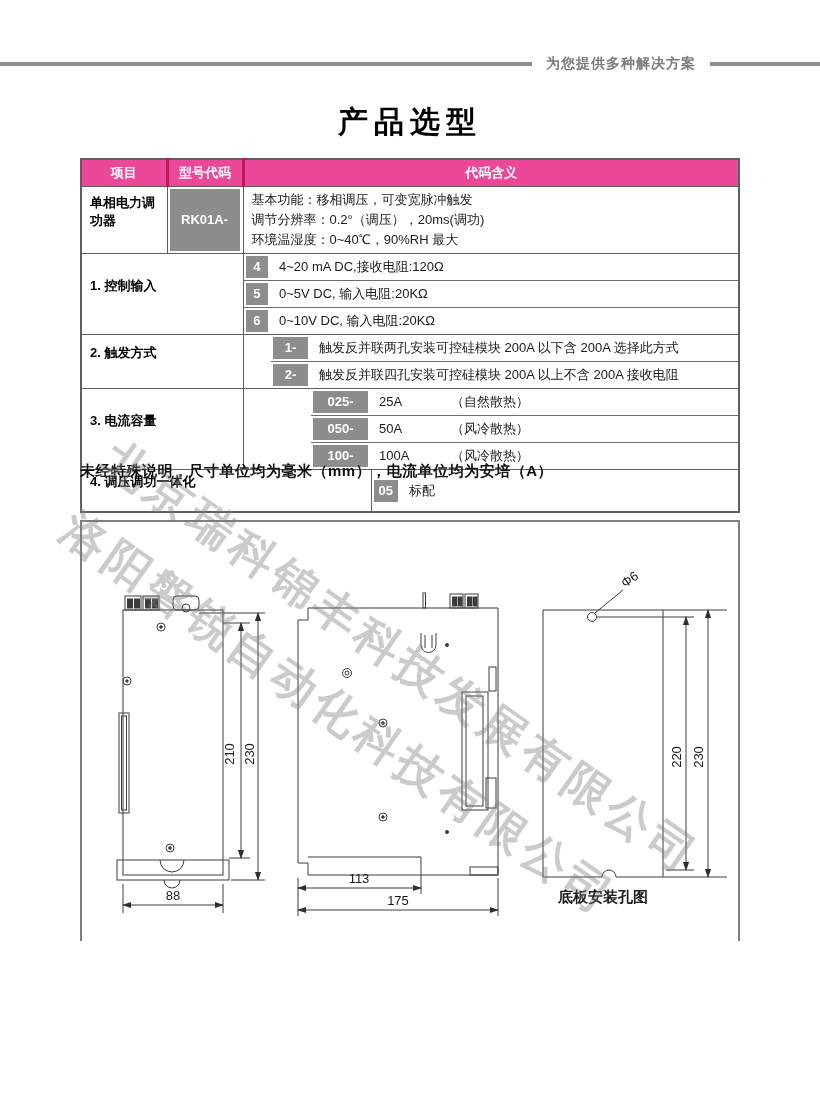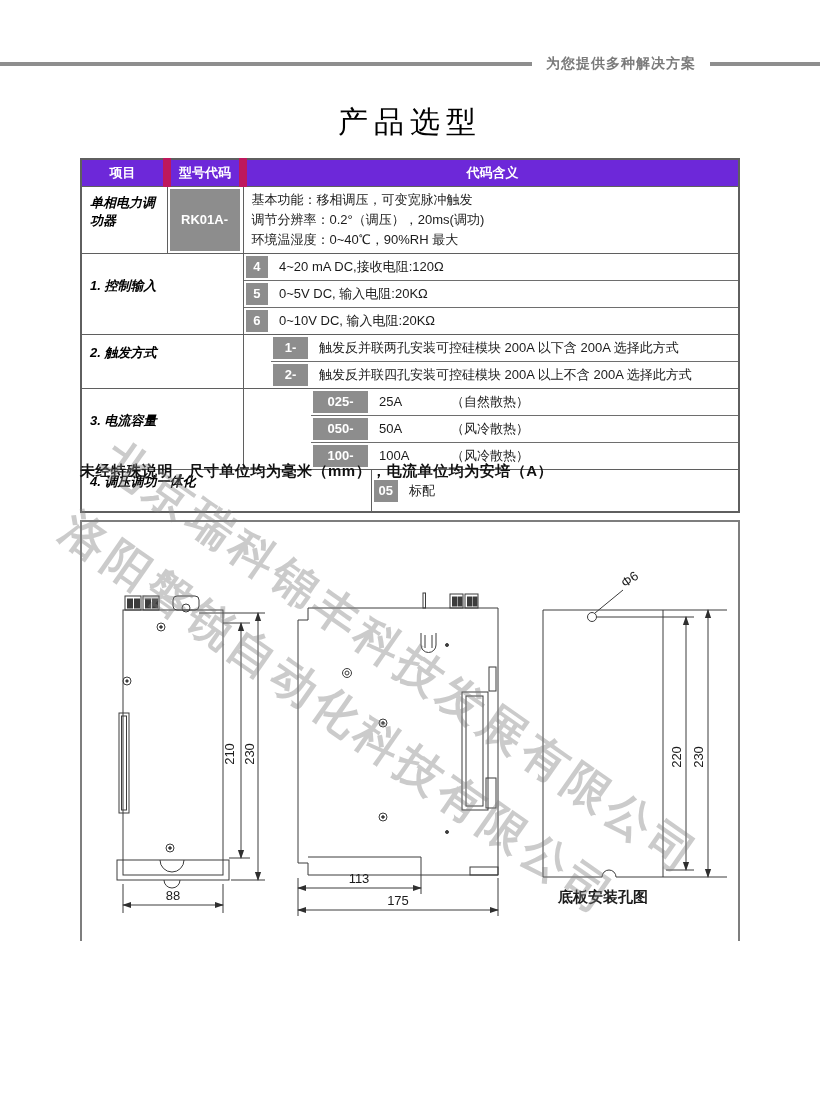--- a/index.html
+++ b/index.html
@@ -8,29 +8,29 @@
 
   
   .tagrow{position:absolute;top:55px;left:0;right:0;display:flex;align-items:center;}
   .rule{height:4px;background:#8e8e8e;}
   .rule.left{width:532px;}
   .rule.right{flex:1;}
   .tagline{margin:0 14px;font-size:14px;font-weight:600;color:#7a7a7a;letter-spacing:1px;white-space:nowrap;}
 
   
   .title{position:absolute;top:102px;left:0;right:0;text-align:center;
-         font-family:"DejaVu Serif","Liberation Serif",serif;font-weight:400;
+         font-family:"DejaVu Serif","Liberation Serif",serif;font-weight:700;
          font-size:30px;letter-spacing:6px;color:#000;}
 
   
   #seltable{position:absolute;left:80px;top:158px;width:660px;border-collapse:collapse;table-layout:fixed;border:2px solid #5f5f5f;}
   #seltable td{vertical-align:middle;font-size:13px;line-height:18px;}
-  .gh{background:#6d28d9;color:#fff;font-weight:700;text-align:center;font-size:13.5px;padding:4px 0;border-bottom:1px solid #5f5f5f;}
-  .gh + .gh{border-left:8px solid #be185d;}
-  .item{font-weight:700;padding:3px 4px 20px 8px;font-size:13.5px;color:#000;font-style:italic;}
+  .gh{background:#ec4899;color:#fff;font-weight:700;text-align:center;font-size:13.5px;padding:4px 0;border-bottom:1px solid #5f5f5f;}
+  .gh + .gh{border-left:3px solid #be185d;}
+  .item{font-weight:700;padding:3px 4px 20px 8px;font-size:13.5px;color:#000;}
   .bt{border-top:1px solid #5f5f5f;}
   .br{border-right:1px solid #5f5f5f;}
   .sep{border-top:1px solid #6e6e6e;}
   .desc{padding:3px 8px;margin-left:16px;}
   .desc div{line-height:20px;}
   .codecell{padding:2px 3px 2px 2px;}
   .codebox{background:#8d8d8d;color:#fff;font-weight:700;text-align:center;padding:2px 0;font-size:13px;}
   .codebox.big{display:flex;align-items:center;justify-content:center;min-height:58px;}
   .amp{display:inline-block;width:72px;}
 
@@ -124,21 +124,21 @@
         <td class="bt codecell">
             <div class="codebox">1-</div>
           </td>
         <td class="bt desc" colspan="3">触发反并联两孔安装可控硅模块 200A 以下含 200A 选择此方式</td>
       </tr>
       <tr>
         <td></td>
         <td class="sep codecell">
             <div class="codebox">2-</div>
           </td>
-        <td class="sep desc" colspan="3">触发反并联四孔安装可控硅模块 200A 以上不含 200A 选择此方式</td>
+        <td class="sep desc" colspan="3">触发反并联四孔安装可控硅模块 200A 以上不含 200A 接收电阻</td>
       </tr>
 
       <tr>
         <td class="item bt br" colspan="2" rowspan="3">3.  电流容量</td>
         <td class="bt" colspan="2"></td>
         <td class="bt codecell">
             <div class="codebox">025-</div>
           </td>
         <td class="bt desc" colspan="2">
           <span class="amp">25A</span><span>（自然散热）</span>

